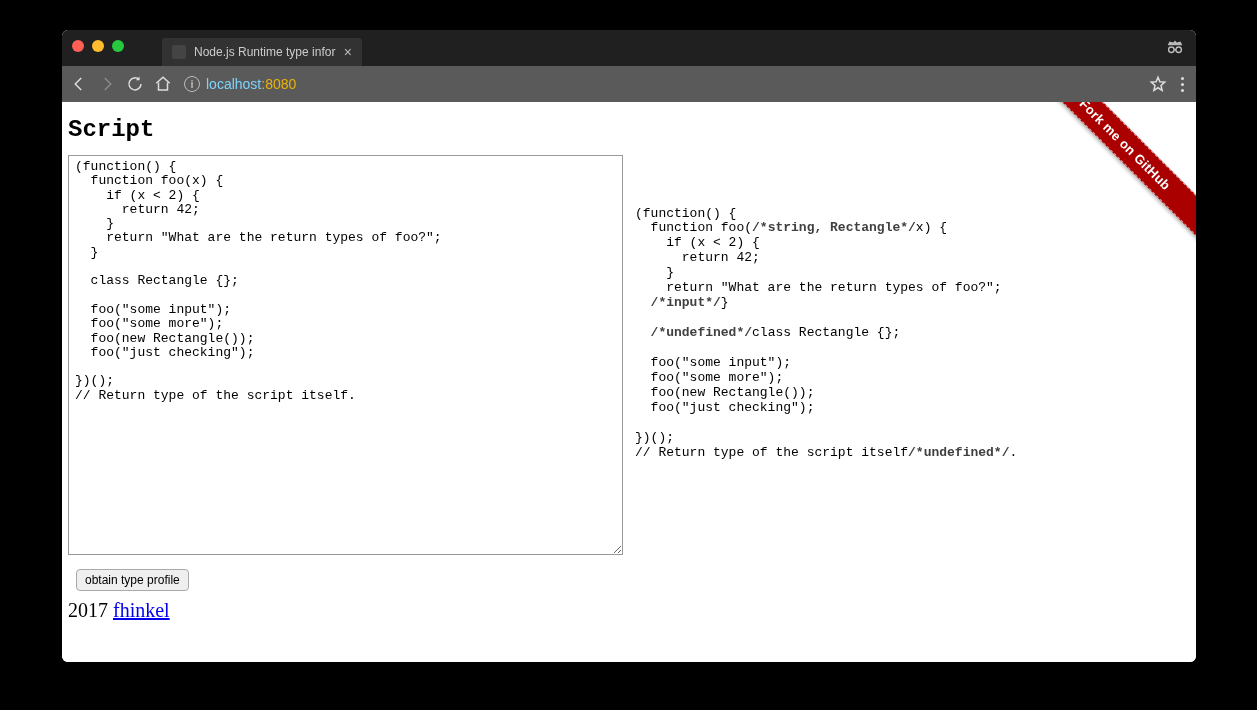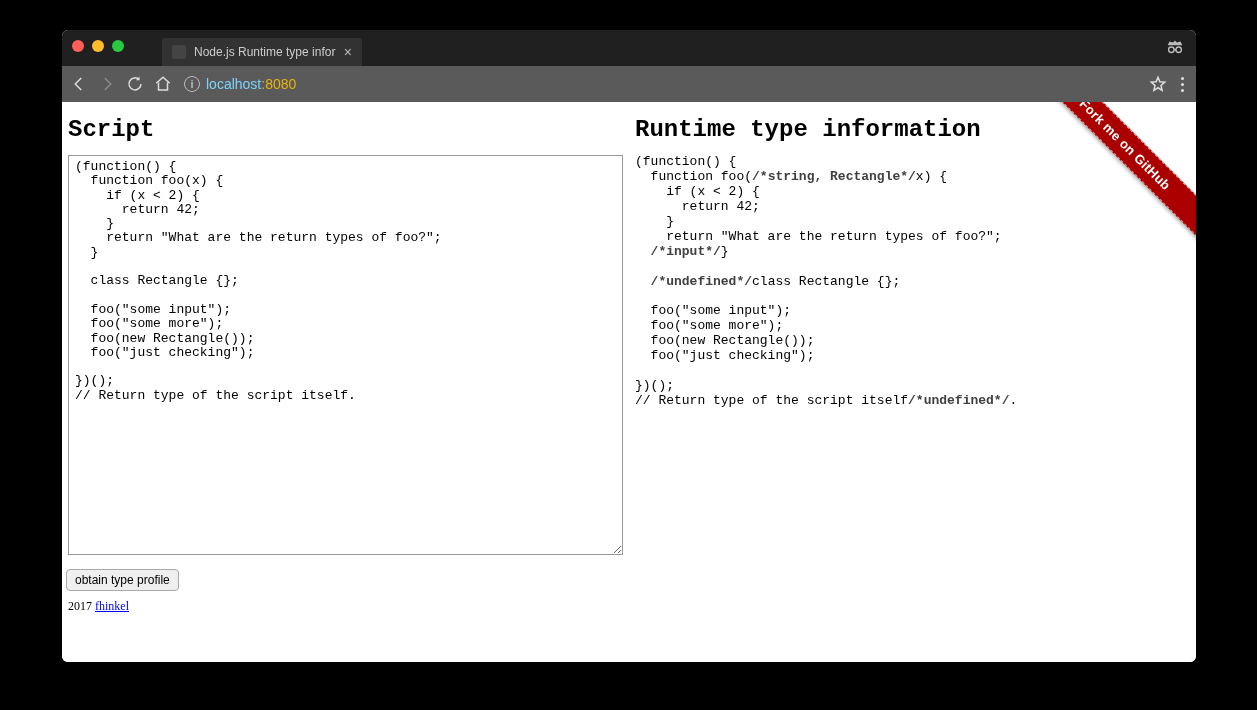--- a/index.html
+++ b/index.html
@@ -133,21 +133,21 @@
 
   
   .page {
     flex: 1 1 auto;
     background: #fff;
     position: relative;
     overflow: hidden;
   }
   .columns {
     display: flex;
-    align-items: flex-start;
+    align-items: center;
     padding: 6px 6px 0 6px;
     gap: 12px;
   }
   .col {
     flex: 1 1 50%;
     min-width: 0;
   }
   h1.heading {
     font-family: "Courier New", Courier, monospace;
     font-weight: bold;
@@ -170,34 +170,34 @@
   pre.output {
     font-family: "Courier New", Courier, monospace;
     font-size: 13px;
     line-height: 1.15;
     margin: 0;
     white-space: pre;
     color: #000;
   }
   pre.output .hl { color: #404040; font-weight: bold; }
   .below {
-    padding: 10px 6px 4px 4px;
+    padding: 10px 6px 4px 14px;
   }
   button.obtain {
     font-size: 12px;
     padding: 3px 8px;
     background: #efefef;
     border: 1px solid #aaa;
     border-radius: 4px;
     cursor: pointer;
   }
   .footer {
     padding: 4px 6px 10px 6px;
     font-family: Times, "Times New Roman", serif;
-    font-size: 12px;
+    font-size: 20px;
     color: #000;
   }
   .footer a { color: #0000ee; text-decoration: underline; }
 
   
   .ribbon {
     position: absolute;
     top: 28px;
     right: -60px;
     transform: rotate(45deg);
@@ -295,21 +295,20 @@
 
   foo("some input");
   foo("some more");
   foo(new Rectangle());
   foo("just checking");
 
 })();
 // Return type of the script itself.</textarea>
       </div>
       <div class="col">
-        <h1 class="heading">Runtime type information</h1>
         <pre class="output" id="output"><span>(function() {
   function foo(</span><span class="hl">/*string, Rectangle*/</span><span>x) {
     if (x &lt; 2) {
       return 42;
     }
     return "What are the return types of foo?";
   </span><span class="hl">/*input*/</span><span>}
 
   </span><span class="hl">/*undefined*/</span><span>class Rectangle {};
 

